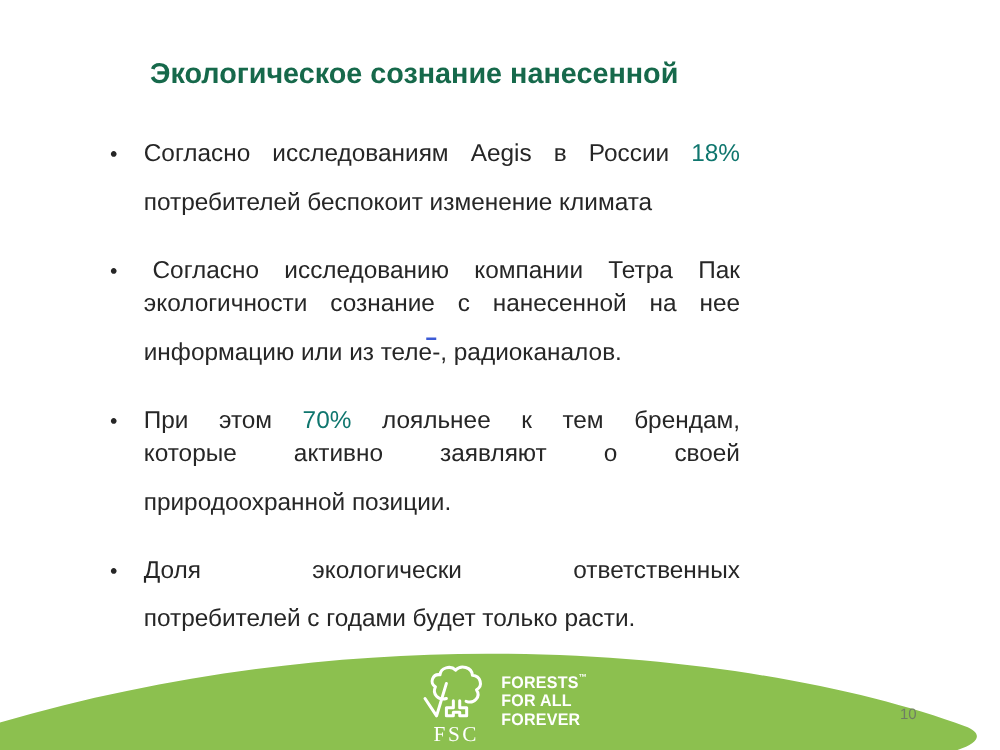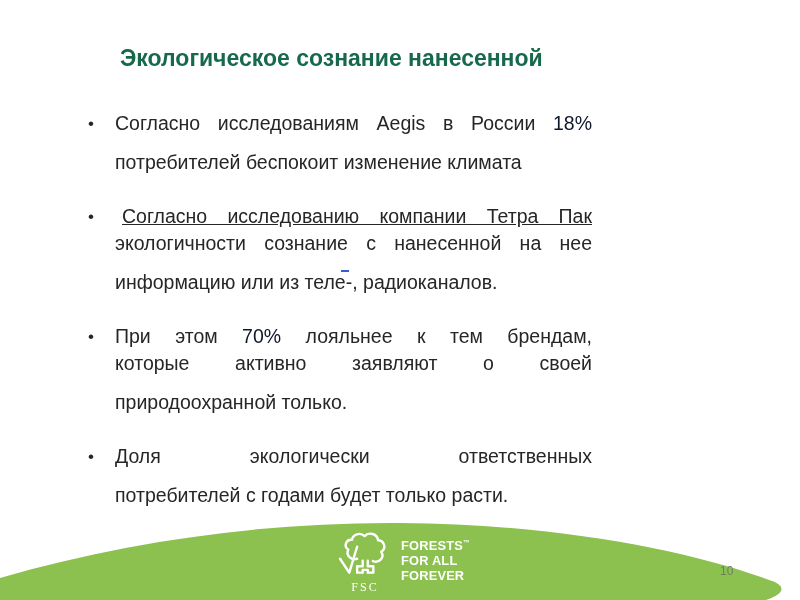--- a/index.html
+++ b/index.html
@@ -18,39 +18,39 @@
     color:#262626;font-size:19.5px;line-height:27px;
   }
   .bullet-item{display:flex;margin-bottom:27px;}
   .bullet-item:last-child{margin-bottom:0;}
   .bullet-marker{
     flex:0 0 27px;width:27px;line-height:27px;font-size:17px;color:#262626;
   }
   .bullet-body{flex:1 1 auto;width:477px;}
   .bullet-line{text-align:justify;text-align-last:justify;}
   .bullet-line.last{text-align-last:left;margin-top:12px;}
-  .bullet-line.indent{padding-left:7px;text-decoration:underline;}
-  .accent-red{color:#0f172a;}
+  .bullet-line.indent{padding-left:7px;}
+  .accent-red{color:#0f766e;}
   .spellcheck-mark{
     position:absolute;left:341px;top:270px;width:8px;height:2px;
     background:#3C5BD6;
   }
   .footer-curve{position:absolute;left:0;top:510px;width:800px;height:90px;}
   .page-number{
     position:absolute;left:720px;top:561px;
     font-size:12px;line-height:20px;color:#6F7D64;
   }
   .fsc-logo{
     position:absolute;left:336px;top:531px;display:flex;align-items:flex-start;
     color:#FFFFFF;
   }
   .fsc-left{width:58px;display:flex;flex-direction:column;align-items:center;}
   .fsc-acronym{
     font-family:"Liberation Serif","DejaVu Serif",serif;
-    font-size:12px;line-height:17px;letter-spacing:2px;margin-top:-2px;
+    font-size:17px;line-height:17px;letter-spacing:2px;margin-top:-2px;
   }
   .fsc-slogan{
     margin-left:7px;margin-top:7px;
     font-weight:bold;font-size:13.5px;line-height:15px;letter-spacing:0.2px;
     transform:scaleX(0.95);transform-origin:left top;
   }
   .fsc-slogan .tm{font-size:7px;vertical-align:top;line-height:10px;}
 </style>
 </head>
 <body>
@@ -71,21 +71,21 @@
         <div class="bullet-line indent"><span>Согласно исследованию компании Тетра Пак</span></div>
         <div class="bullet-line"><span>экологичности сознание с нанесенной на нее</span></div>
         <div class="bullet-line last"><span>информацию или из теле-, радиоканалов.</span></div>
       </div>
     </div>
     <div class="bullet-item">
       <span class="bullet-marker">•</span>
       <div class="bullet-body">
         <div class="bullet-line"><span>При этом </span><span class="accent-red">70%</span><span> лояльнее к тем брендам,</span></div>
         <div class="bullet-line"><span>которые активно заявляют о своей</span></div>
-        <div class="bullet-line last"><span>природоохранной только.</span></div>
+        <div class="bullet-line last"><span>природоохранной позиции.</span></div>
       </div>
     </div>
     <div class="bullet-item">
       <span class="bullet-marker">•</span>
       <div class="bullet-body">
         <div class="bullet-line"><span>Доля экологически ответственных</span></div>
         <div class="bullet-line last"><span>потребителей с годами будет только расти.</span></div>
       </div>
     </div>
   </div>

